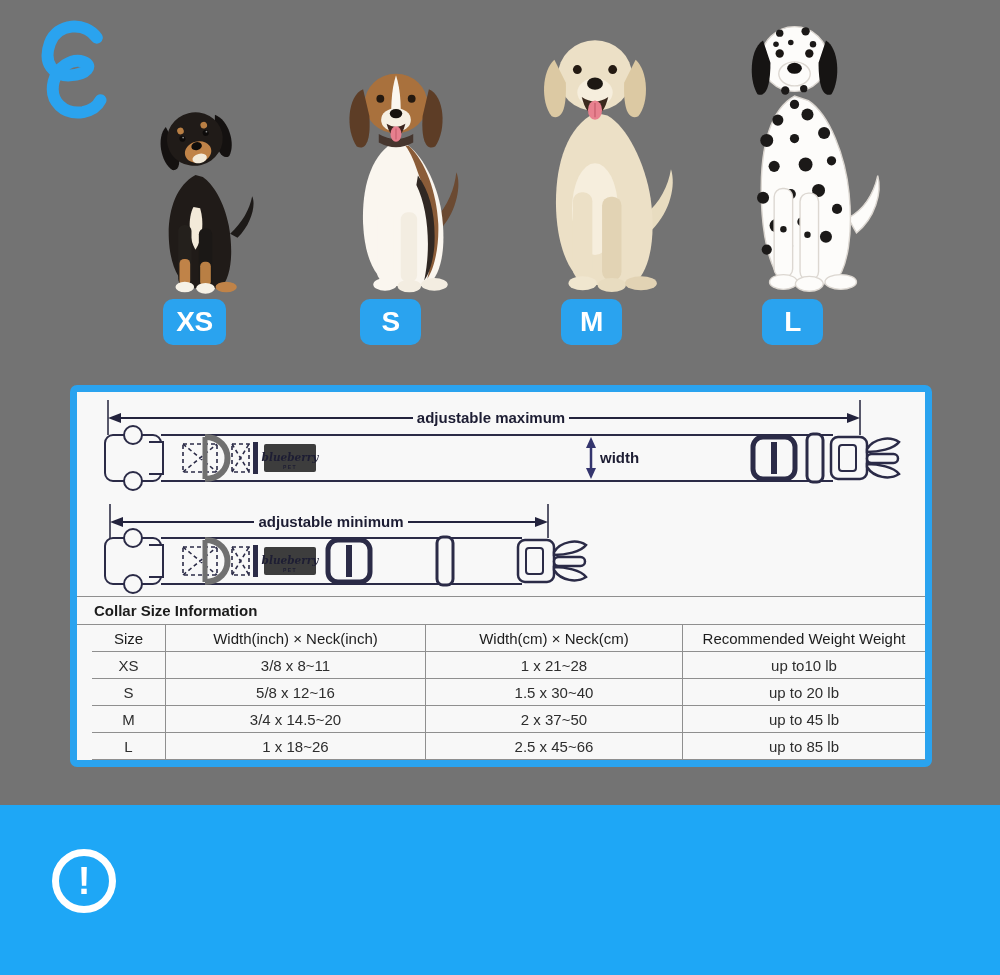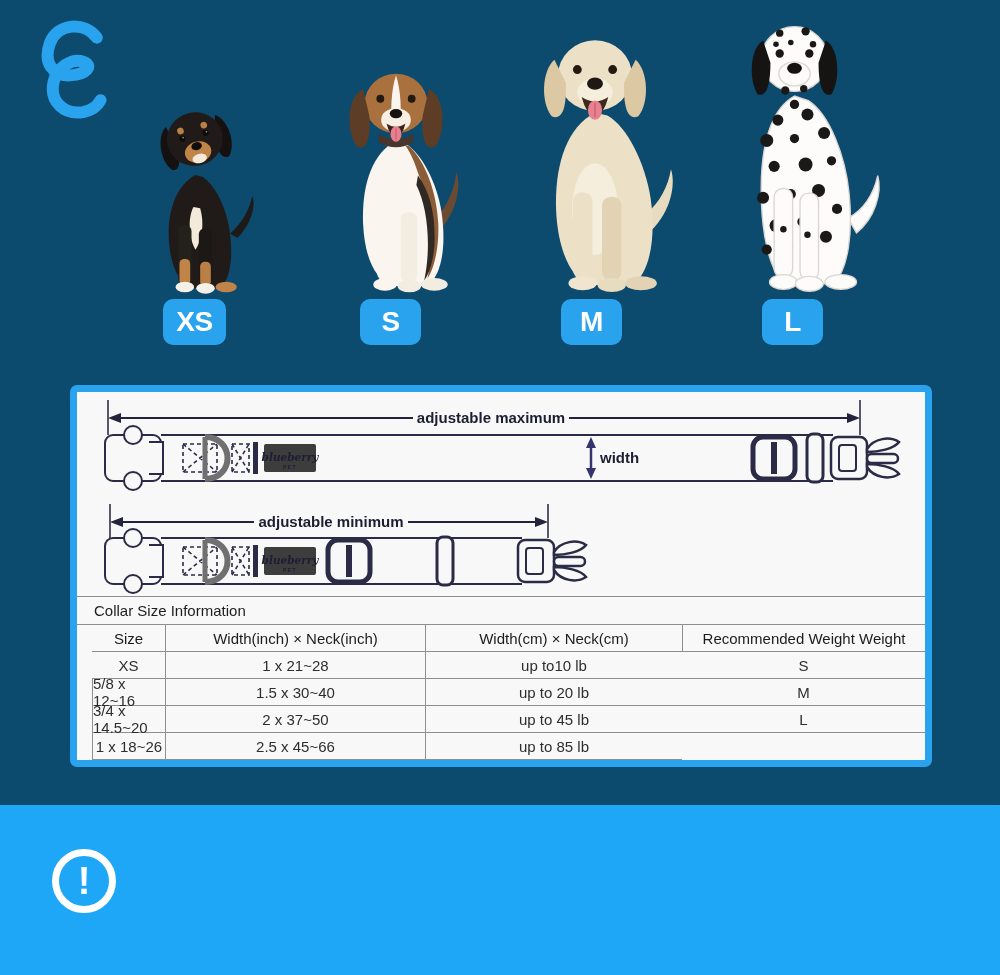--- a/index.html
+++ b/index.html
@@ -1,16 +1,16 @@
 <!DOCTYPE html>
 <html style="--accent_blue: #2aa3ef; --banner_blue: #1ea7f6; --panel_bg: #f8f8f8; --table_line: #8f8f8f; --diagram_ink: #2b2b47;"><head>
 <meta charset="utf-8">
 <style>
   html,body{margin:0;padding:0;background:#fff;}
-  .canvas{position:relative;width:1000px;height:975px;background:#0c4a6e;overflow:hidden;
+  .canvas{position:relative;width:1000px;height:975px;background:#737373;overflow:hidden;
           font-family:"Liberation Sans",sans-serif;}
 
   
   .logo{position:absolute;left:26px;top:16px;width:92px;height:104px;color:var(--accent_blue,#2aa3ef);}
 
   
   .dog{position:absolute;}
   .dog-xs{left:128px;top:95px;width:135px;height:200px;}
   .dog-s{left:312px;top:58px;width:168px;height:235px;}
   .dog-m{left:505px;top:28px;width:180px;height:265px;}
@@ -28,21 +28,21 @@
   
   .panel{position:absolute;left:70px;top:385px;width:862px;height:382px;box-sizing:border-box;
          border:7px solid var(--accent_blue,#2aa3ef);border-radius:7px;background:var(--panel_bg,#f8f8f8);}
   .diagram{position:absolute;left:0;top:0;width:848px;height:368px;}
   .diagram text{font-family:"Liberation Sans",sans-serif;font-weight:bold;fill:#1d1d33;}
   .diagram .brandlbl{font-family:"DejaVu Serif",serif;font-style:italic;font-weight:bold;}
 
   
   .size-table{position:absolute;left:0;top:204px;width:848px;border-top:1px solid var(--table_line,#8f8f8f);}
   .t-title{height:27px;display:flex;align-items:center;padding-left:17px;font-size:15px;color:#1c1c1c;
-           border-bottom:1px solid var(--table_line,#8f8f8f);}
+           border-bottom:1px solid var(--table_line,#8f8f8f);font-weight:bold;}
   .t-grid{display:grid;grid-template-columns:73px 260px 257px 1fr;padding-left:15px;}
   .cell{height:27px;display:flex;align-items:center;justify-content:center;font-size:15px;color:#2e2e2e;
         border-bottom:1px solid var(--table_line,#8f8f8f);box-sizing:border-box;}
   .cell.vl{border-left:1px solid var(--table_line,#8f8f8f);}
   .cell.hd{color:#1c1c1c;}
 
   
   .tips-banner{position:absolute;left:0;top:805px;width:1000px;height:170px;background:var(--banner_blue,#1ea7f6);}
   .tips-icon{position:absolute;left:52px;top:44px;width:64px;height:64px;border:7px solid #fff;border-radius:50%;
              box-sizing:border-box;display:flex;align-items:center;justify-content:center;
@@ -266,20 +266,21 @@
 
     <div class="size-table">
       <div class="t-title">Collar Size Information</div>
       <div class="t-grid">
         <div class="cell hd">Size</div>
         <div class="cell hd vl">Width(inch) × Neck(inch)</div>
         <div class="cell hd vl">Width(cm) × Neck(cm)</div>
         <div class="cell hd vl">Recommended Weight Weight</div>
 
         <div class="cell">XS</div>
+        <div class="cell vl">3/8 x 8~11</div>
         <div class="cell vl">1 x 21~28</div>
         <div class="cell vl">up to10 lb</div>
 
         <div class="cell">S</div>
         <div class="cell vl">5/8 x 12~16</div>
         <div class="cell vl">1.5 x 30~40</div>
         <div class="cell vl">up to 20 lb</div>
 
         <div class="cell">M</div>
         <div class="cell vl">3/4 x 14.5~20</div>

